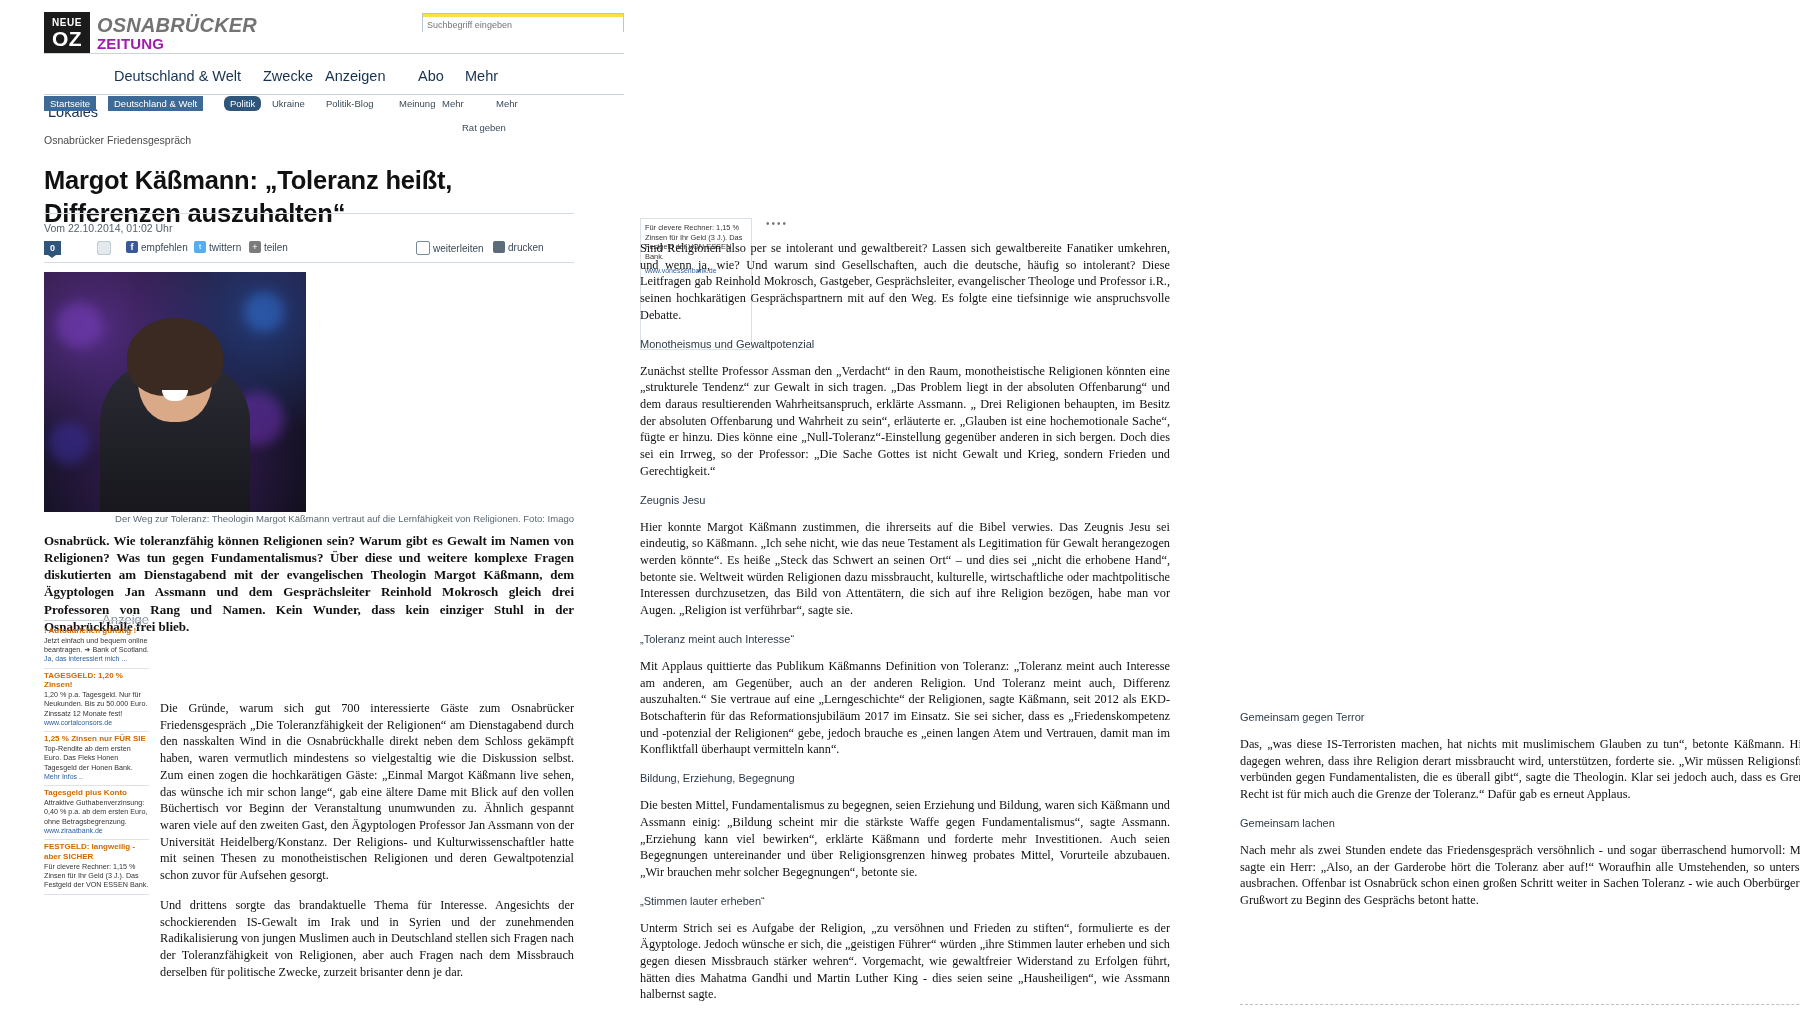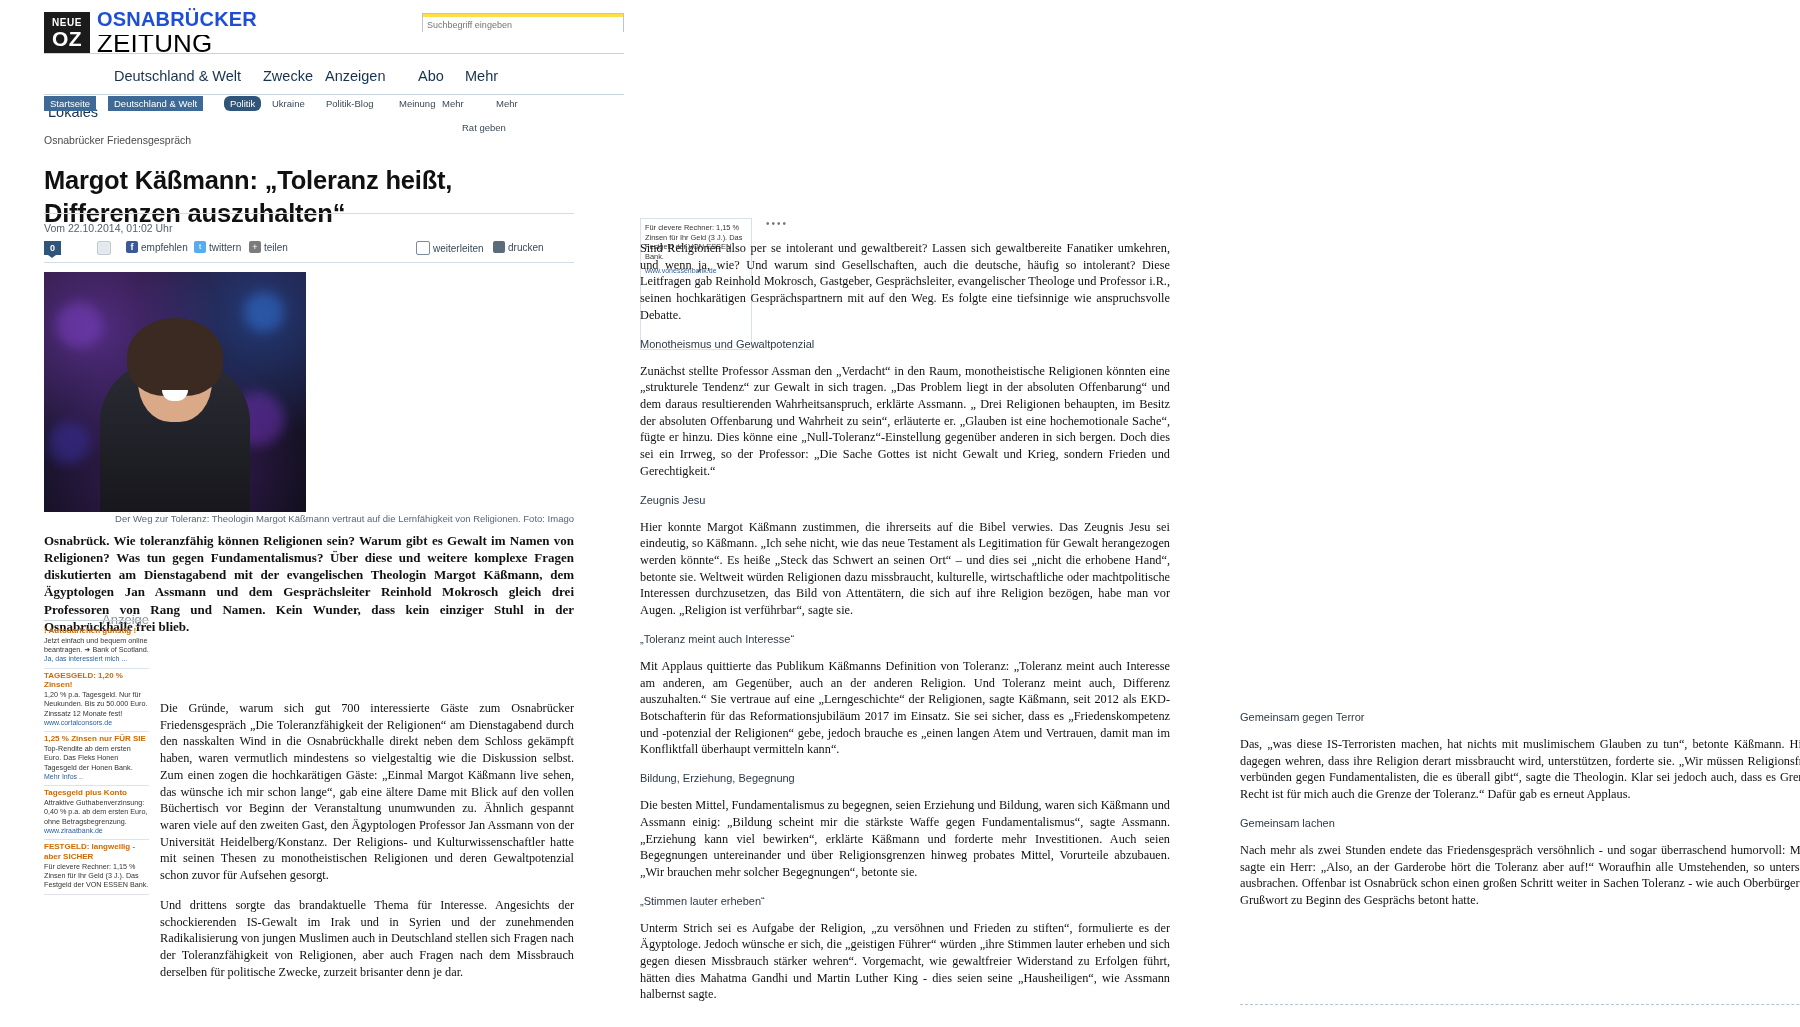--- a/index.html
+++ b/index.html
@@ -54,28 +54,29 @@
   .logo-right {
     flex: 1;
     display: flex;
     flex-direction: column;
     justify-content: center;
     padding-left: 7px;
   }
   .logo-right .l1 {
     font-size: 20px;
     font-weight: bold;
-    color: #1d4ed8;
+    color: #737373;
     letter-spacing: .2px;
     line-height: 1.05;
+    font-style: italic;
   }
   .logo-right .l2 {
-    font-size: 26px;
-    font-weight: normal;
-    color: #000000;
+    font-size: 15px;
+    font-weight: bold;
+    color: #a21caf;
     letter-spacing: .2px;
     line-height: 1.05;
   }
   .logo-rule {
     position: absolute;
     left: 46px;
     top: 21px;
     width: 204px;
     height: 2px;
     background: #fff;

